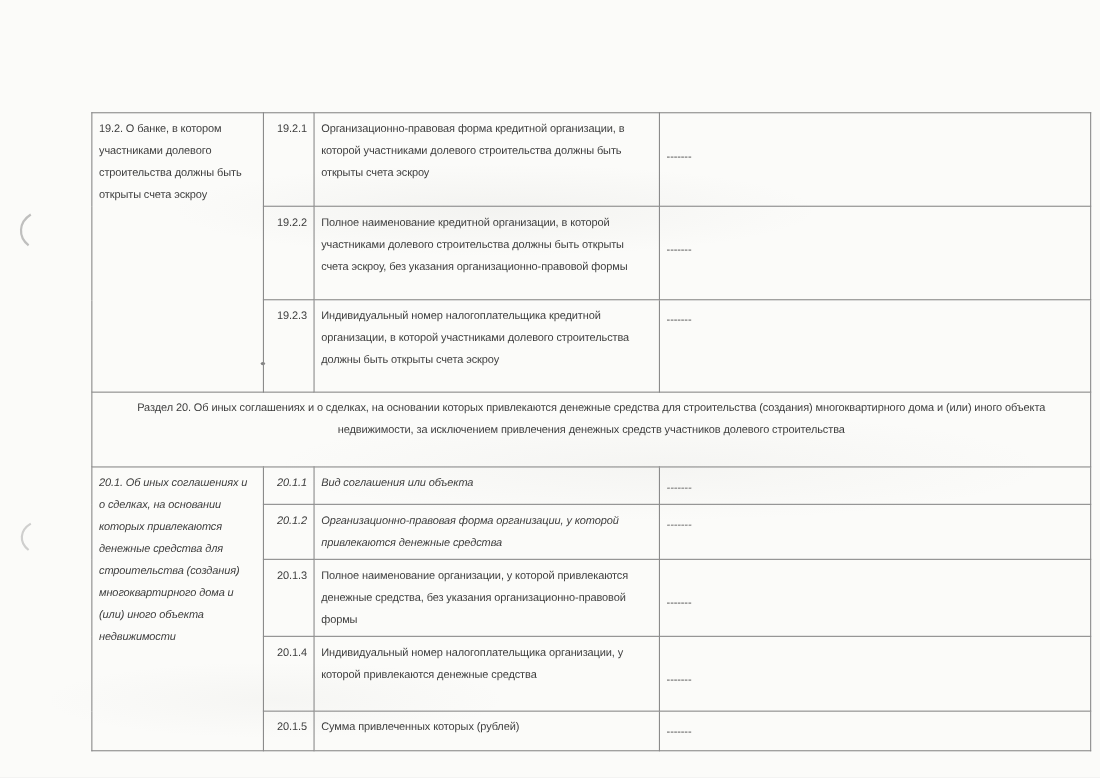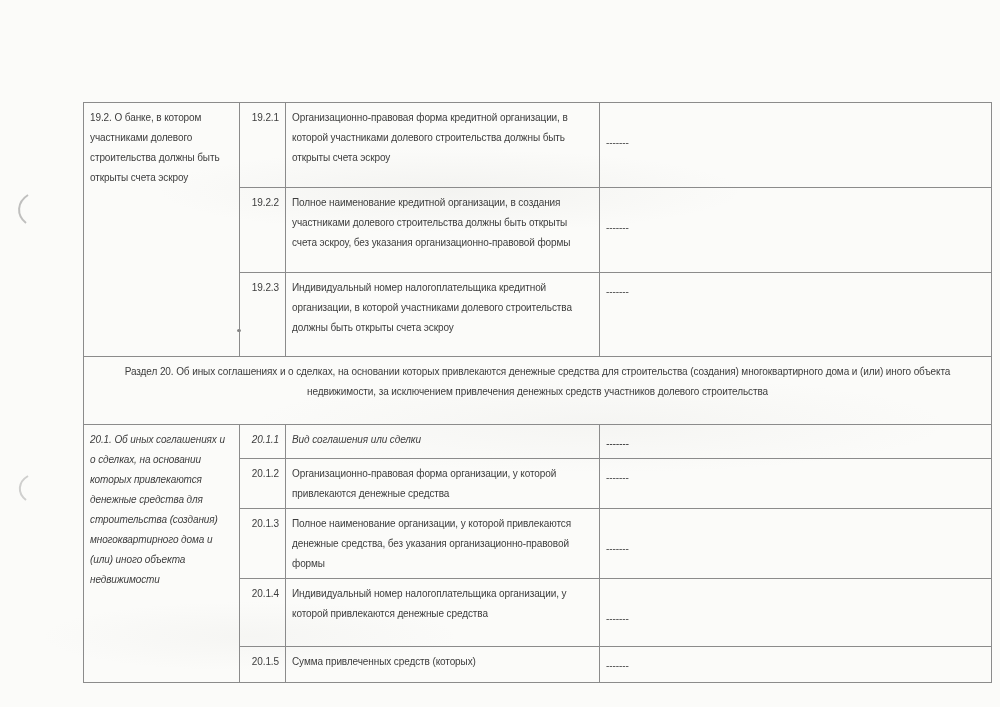--- a/index.html
+++ b/index.html
@@ -37,21 +37,21 @@
   col.c-val{width:392px;}
   td.group-cell{line-height:21px;}
   td.num-cell{padding-left:4px;padding-right:2px;text-align:right;}
   td.val-cell{color:#4a4a4a;letter-spacing:1px;font-size:12px;}
   td.val-cell.vm{padding-top:30px;}
   td.val-cell.vt{padding-top:9px;}
   tr.h85{height:85px;}
   tr.h84{height:84px;}
   tr.hdr{height:68px;margin-top:40px;}
   tr.h33{height:33px;font-style:italic;}
-  tr.h49{height:49px;}
+  tr.h49{height:49px;font-style:italic;}
   tr.h55{height:55px;}
   tr.h68{height:68px;}
   tr.h36{height:36px;}
   td.section-header{
     text-align:center;
     line-height:21px;
     padding:4px 8px;
     letter-spacing:-0.2px;
   }
   .artifact{position:absolute;pointer-events:none;}
@@ -84,54 +84,54 @@
 
     <tbody>
         <tr class="h85">
       <td class="group-cell" rowspan="3">19.2. О банке, в котором участниками долевого строительства должны быть открыты счета эскроу</td>
       <td class="num-cell">19.2.1</td>
       <td class="desc-cell">Организационно-правовая форма кредитной организации, в которой участниками долевого строительства должны быть открыты счета эскроу</td>
       <td class="val-cell vm">-------</td>
     </tr>
     <tr class="h85">
       <td class="num-cell">19.2.2</td>
-      <td class="desc-cell">Полное наименование кредитной организации, в создания участниками долевого строительства должны быть открыты счета эскроу, без указания организационно-правовой формы</td>
+      <td class="desc-cell">Полное наименование кредитной организации, в которой участниками долевого строительства должны быть открыты счета эскроу, без указания организационно-правовой формы</td>
       <td class="val-cell vm">-------</td>
     </tr>
     <tr class="h84">
       <td class="num-cell">19.2.3</td>
       <td class="desc-cell">Индивидуальный номер налогоплательщика кредитной организации, в которой участниками долевого строительства должны быть открыты счета эскроу</td>
       <td class="val-cell vt">-------</td>
     </tr>
 
     <tr class="hdr">
       <td class="section-header" colspan="4">Раздел 20. Об иных соглашениях и о сделках, на основании которых привлекаются денежные средства для строительства (создания) многоквартирного дома и (или) иного объекта недвижимости, за исключением привлечения денежных средств участников долевого строительства</td>
     </tr>
 
     <tr class="h33">
       <td class="group-cell" rowspan="5">20.1. Об иных соглашениях и о сделках, на основании которых привлекаются денежные средства для строительства (создания) многоквартирного дома и (или) иного объекта недвижимости</td>
       <td class="num-cell">20.1.1</td>
-      <td class="desc-cell">Вид соглашения или сделки</td>
+      <td class="desc-cell">Вид соглашения или объекта</td>
       <td class="val-cell vt">-------</td>
     </tr>
     <tr class="h49">
       <td class="num-cell">20.1.2</td>
       <td class="desc-cell">Организационно-правовая форма организации, у которой привлекаются денежные средства</td>
       <td class="val-cell vt">-------</td>
     </tr>
     <tr class="h55">
       <td class="num-cell">20.1.3</td>
       <td class="desc-cell">Полное наименование организации, у которой привлекаются денежные средства, без указания организационно-правовой формы</td>
       <td class="val-cell vm">-------</td>
     </tr>
     <tr class="h68">
       <td class="num-cell">20.1.4</td>
       <td class="desc-cell">Индивидуальный номер налогоплательщика организации, у которой привлекаются денежные средства</td>
       <td class="val-cell vm">-------</td>
     </tr>
     <tr class="h36">
       <td class="num-cell">20.1.5</td>
-      <td class="desc-cell">Сумма привлеченных средств (которых)</td>
+      <td class="desc-cell">Сумма привлеченных которых (рублей)</td>
       <td class="val-cell vt">-------</td>
     </tr>
   </tbody>
     </table>
 </div>
 
 </body></html>

